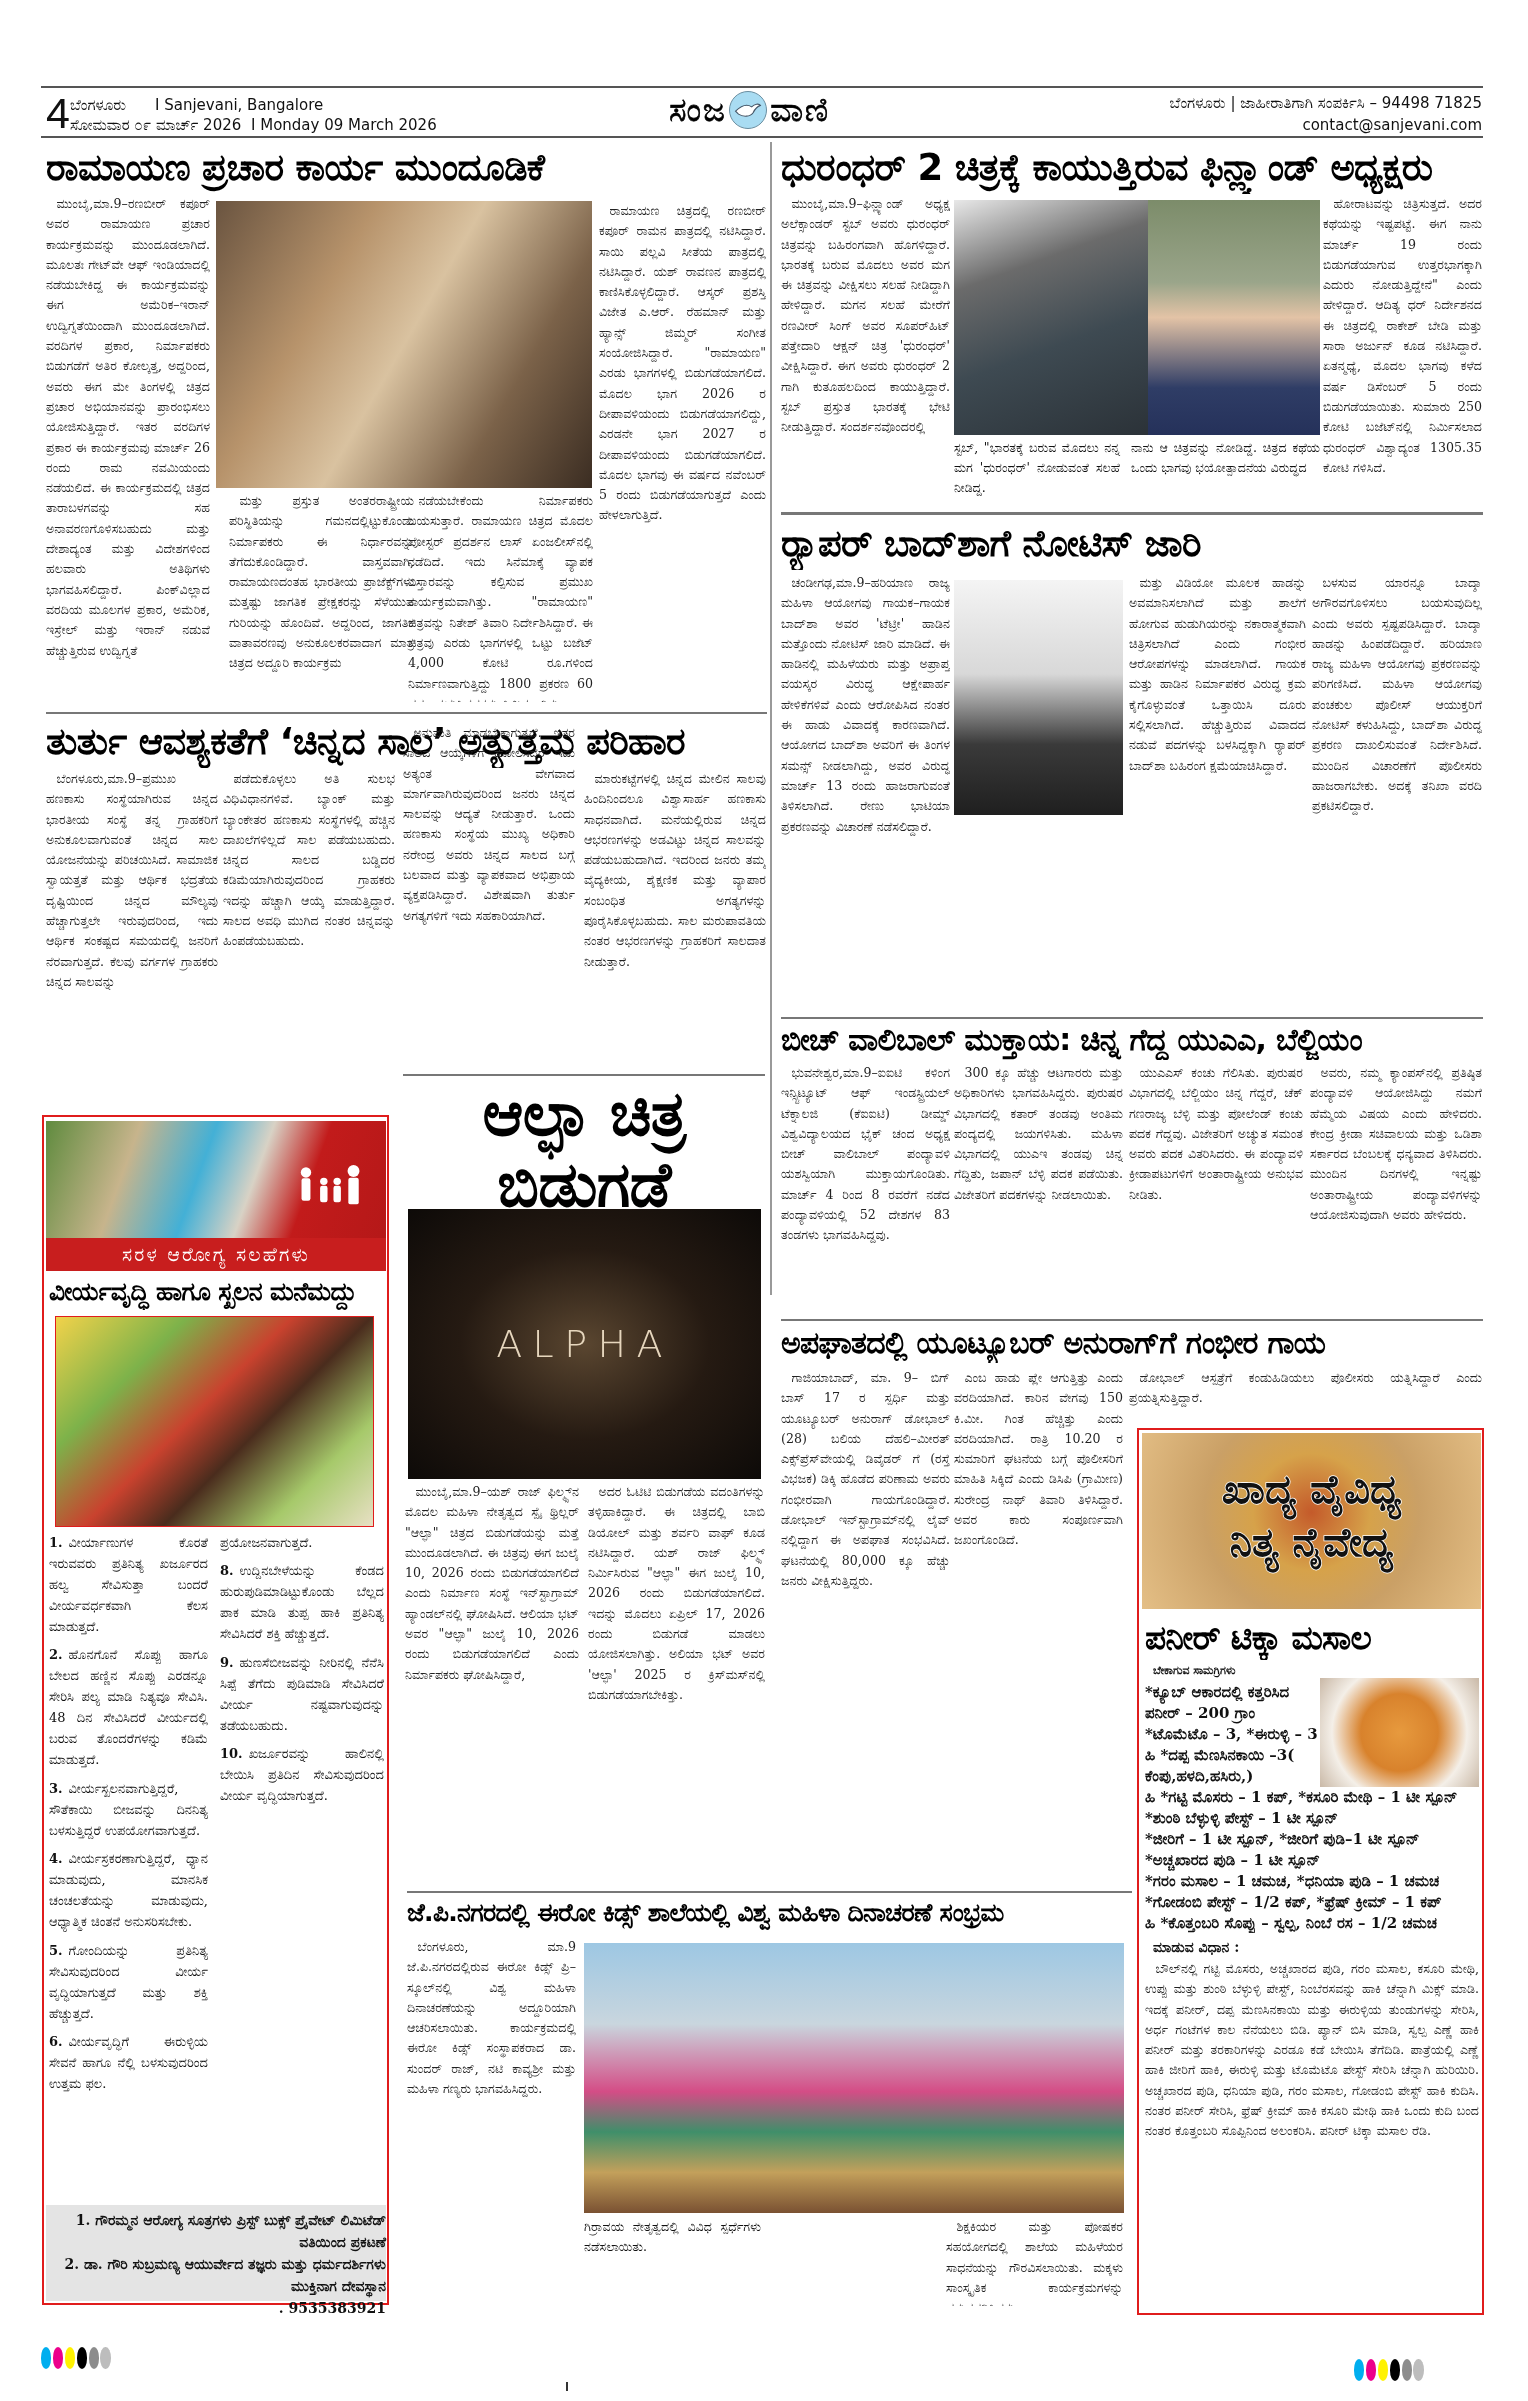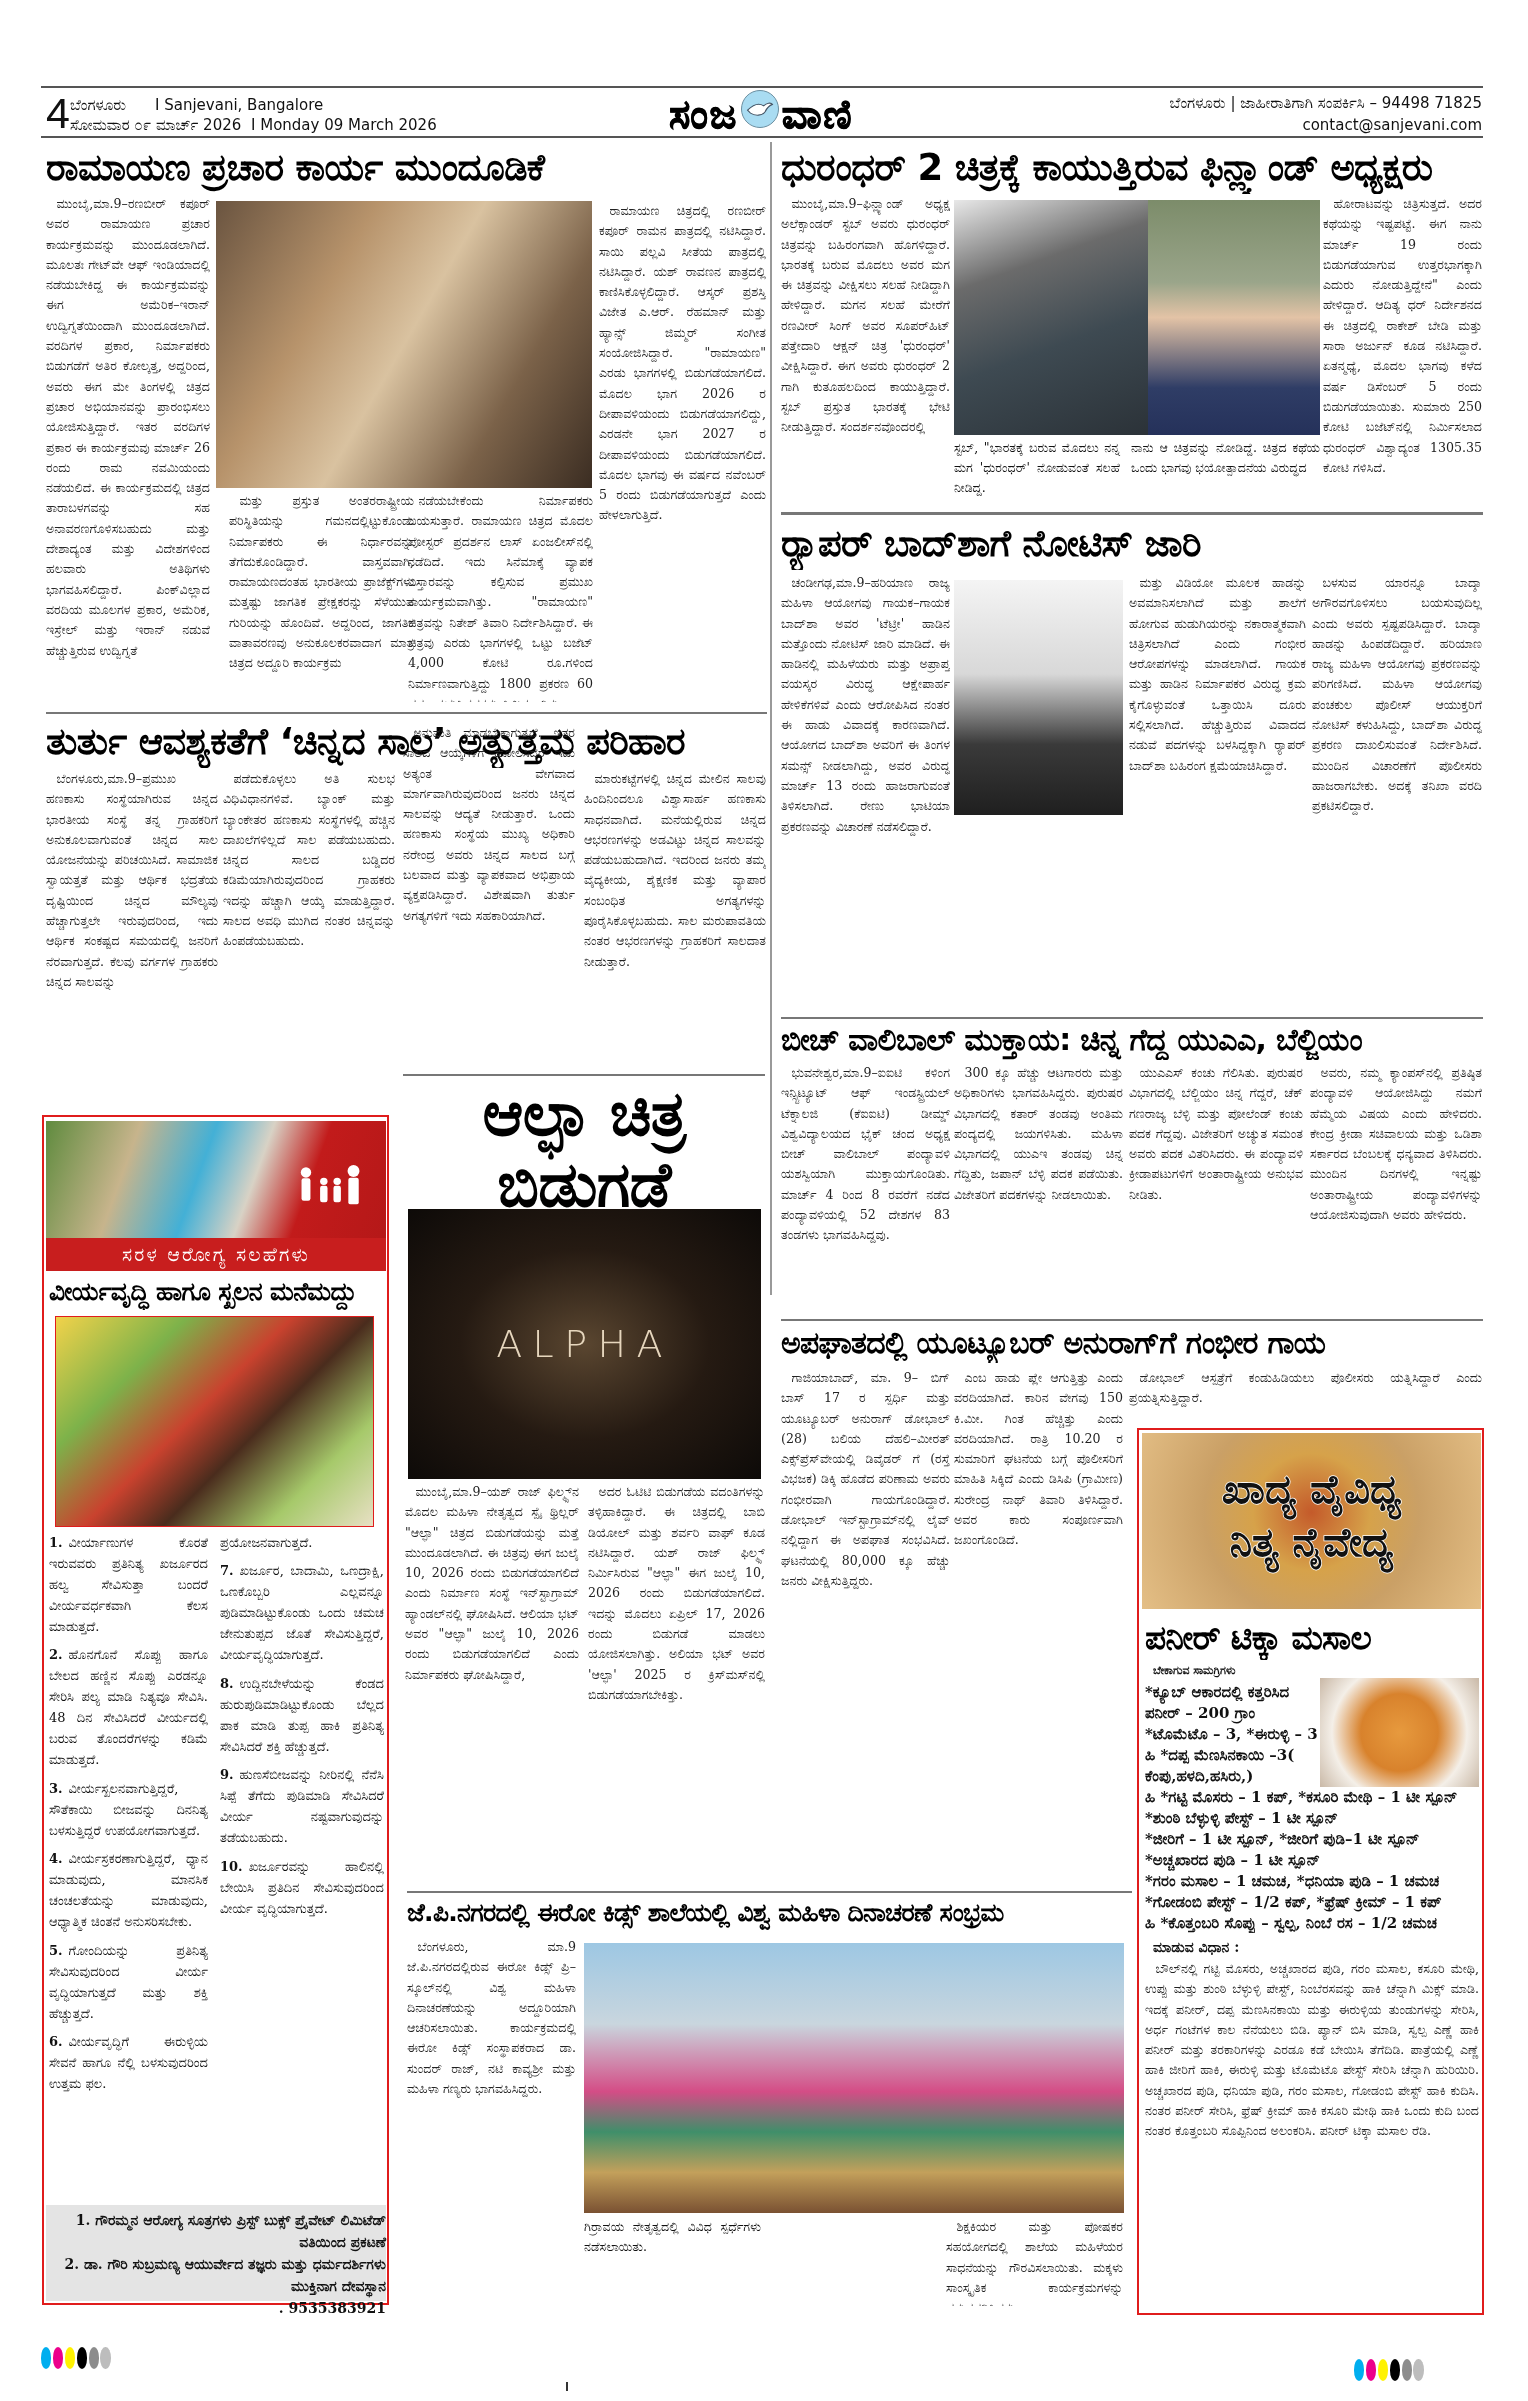--- a/index.html
+++ b/index.html
@@ -7,21 +7,21 @@
   body { position: relative; font-family: "DejaVu Sans", sans-serif; color: #111; }
 
   .abs { position: absolute; }
   .rule { position: absolute; background: #333; height: 2.2px; }
   .vrule { position: absolute; background: #999; width: 1.5px; }
 
   
   .page-no { font-family: "Liberation Sans", sans-serif; font-size: 43px; line-height: 43px; }
   .mh-text { font-family: "DejaVu Sans", sans-serif; font-size: 15px; line-height: 21px; color: #111; white-space: nowrap; }
   .mh-right { text-align: right; font-family: "DejaVu Sans", sans-serif; font-size: 15px; line-height: 22px; white-space: nowrap; }
-  .logo { display: flex; align-items: flex-start; gap: 3px; font-family: "DejaVu Serif", serif; font-weight: bold; font-size: 40px; color: #000;
+  .logo { display: flex; align-items: center; gap: 3px; font-family: "DejaVu Serif", serif; font-weight: normal; font-size: 33px; color: #000;
           -webkit-text-stroke: 0.7px #000; letter-spacing: 1.5px; }
   .logo-dove { width: 38px; height: 38px; border-radius: 50%; background: #a9dcf2; border: 1.5px solid #6a8ea0; display: flex; align-items: center; justify-content: center; }
 
   
   .hl { font-family: "DejaVu Sans", sans-serif; font-weight: bold; color: #000; white-space: nowrap; overflow: hidden; letter-spacing: -0.7px; }
   .hl-lg { font-size: 37px; line-height: 52px; }
   .hl-md { font-size: 30px; line-height: 41px; }
   .hl-xl { font-size: 62px; line-height: 74px; text-align: center; }
 
   
@@ -181,21 +181,20 @@
 <div class="list-col" style="left:49px; top:1532px; width:159px; height:673px;">
   <div class="li"><span class="num">1.</span><span>ವೀರ್ಯಾಣುಗಳ ಕೊರತೆ ಇರುವವರು ಪ್ರತಿನಿತ್ಯ ಖರ್ಜೂರದ ಹಲ್ವ ಸೇವಿಸುತ್ತಾ ಬಂದರೆ ವೀರ್ಯವರ್ಧಕವಾಗಿ ಕೆಲಸ ಮಾಡುತ್ತದೆ.</span></div>
   <div class="li"><span class="num">2.</span><span>ಹೊನಗೊನೆ ಸೊಪ್ಪು ಹಾಗೂ ಬೇಲದ ಹಣ್ಣಿನ ಸೊಪ್ಪು ಎರಡನ್ನೂ ಸೇರಿಸಿ ಪಲ್ಯ ಮಾಡಿ ನಿತ್ಯವೂ ಸೇವಿಸಿ. 48 ದಿನ ಸೇವಿಸಿದರೆ ವೀರ್ಯದಲ್ಲಿ ಬರುವ ತೊಂದರೆಗಳನ್ನು ಕಡಿಮೆ ಮಾಡುತ್ತದೆ.</span></div>
   <div class="li"><span class="num">3.</span><span>ವೀರ್ಯಸ್ಖಲನವಾಗುತ್ತಿದ್ದರೆ, ಸೌತೆಕಾಯಿ ಬೀಜವನ್ನು ದಿನನಿತ್ಯ ಬಳಸುತ್ತಿದ್ದರೆ ಉಪಯೋಗವಾಗುತ್ತದೆ.</span></div>
   <div class="li"><span class="num">4.</span><span>ವೀರ್ಯಸ್ರಕರಣಾಗುತ್ತಿದ್ದರೆ, ಧ್ಯಾನ ಮಾಡುವುದು, ಮಾನಸಿಕ ಚಂಚಲತೆಯನ್ನು ಮಾಡುವುದು, ಆಧ್ಯಾತ್ಮಿಕ ಚಿಂತನೆ ಅನುಸರಿಸಬೇಕು.</span></div>
   <div class="li"><span class="num">5.</span><span>ಗೋಂದಿಯನ್ನು ಪ್ರತಿನಿತ್ಯ ಸೇವಿಸುವುದರಿಂದ ವೀರ್ಯ ವೃದ್ಧಿಯಾಗುತ್ತದೆ ಮತ್ತು ಶಕ್ತಿ ಹೆಚ್ಚುತ್ತದೆ.</span></div>
   <div class="li"><span class="num">6.</span><span>ವೀರ್ಯವೃದ್ಧಿಗೆ ಈರುಳ್ಳಿಯ ಸೇವನೆ ಹಾಗೂ ನೆಲ್ಲಿ ಬಳಸುವುದರಿಂದ ಉತ್ತಮ ಫಲ.</span></div>
 </div>
 <div class="list-col" style="left:220px; top:1532px; width:164px; height:673px;">
   <div class="li">ಪ್ರಯೋಜನವಾಗುತ್ತದೆ.</div>
-  <div class="li"><span class="num">7.</span><span>ಖರ್ಜೂರ, ಬಾದಾಮಿ, ಒಣದ್ರಾಕ್ಷಿ, ಒಣಕೊಬ್ಬರಿ ಎಲ್ಲವನ್ನೂ ಪುಡಿಮಾಡಿಟ್ಟುಕೊಂಡು ಒಂದು ಚಮಚ ಜೇನುತುಪ್ಪದ ಜೊತೆ ಸೇವಿಸುತ್ತಿದ್ದರೆ, ವೀರ್ಯವೃದ್ಧಿಯಾಗುತ್ತದೆ.</span></div>
   <div class="li"><span class="num">8.</span><span>ಉದ್ದಿನಬೇಳೆಯನ್ನು ಕೆಂಡದ ಹುರುಪುಡಿಮಾಡಿಟ್ಟುಕೊಂಡು ಬೆಲ್ಲದ ಪಾಕ ಮಾಡಿ ತುಪ್ಪ ಹಾಕಿ ಪ್ರತಿನಿತ್ಯ ಸೇವಿಸಿದರೆ ಶಕ್ತಿ ಹೆಚ್ಚುತ್ತದೆ.</span></div>
   <div class="li"><span class="num">9.</span><span>ಹುಣಸೆಬೀಜವನ್ನು ನೀರಿನಲ್ಲಿ ನೆನೆಸಿ ಸಿಪ್ಪೆ ತೆಗೆದು ಪುಡಿಮಾಡಿ ಸೇವಿಸಿದರೆ ವೀರ್ಯ ನಷ್ಟವಾಗುವುದನ್ನು ತಡೆಯಬಹುದು.</span></div>
   <div class="li"><span class="num">10.</span><span>ಖರ್ಜೂರವನ್ನು ಹಾಲಿನಲ್ಲಿ ಬೇಯಿಸಿ ಪ್ರತಿದಿನ ಸೇವಿಸುವುದರಿಂದ ವೀರ್ಯ ವೃದ್ಧಿಯಾಗುತ್ತದೆ.</span></div>
 </div>
 <div class="greybox" style="left:46px; top:2205px; width:340px; height:96px;">
   <div>1. ಗೌರಮ್ಮನ ಆರೋಗ್ಯ ಸೂತ್ರಗಳು ಪ್ರಿಸ್ಟ್ ಬುಕ್ಸ್ ಪ್ರೈವೇಟ್ ಲಿಮಿಟೆಡ್ ವತಿಯಿಂದ ಪ್ರಕಟಣೆ</div>
   <div>2. ಡಾ. ಗೌರಿ ಸುಬ್ರಮಣ್ಯ ಆಯುರ್ವೇದ ತಜ್ಞರು ಮತ್ತು ಧರ್ಮದರ್ಶಿಗಳು ಮುಕ್ತಿನಾಗ ದೇವಸ್ಥಾನ</div>
   <div>. 9535383921</div>
 </div>
 

